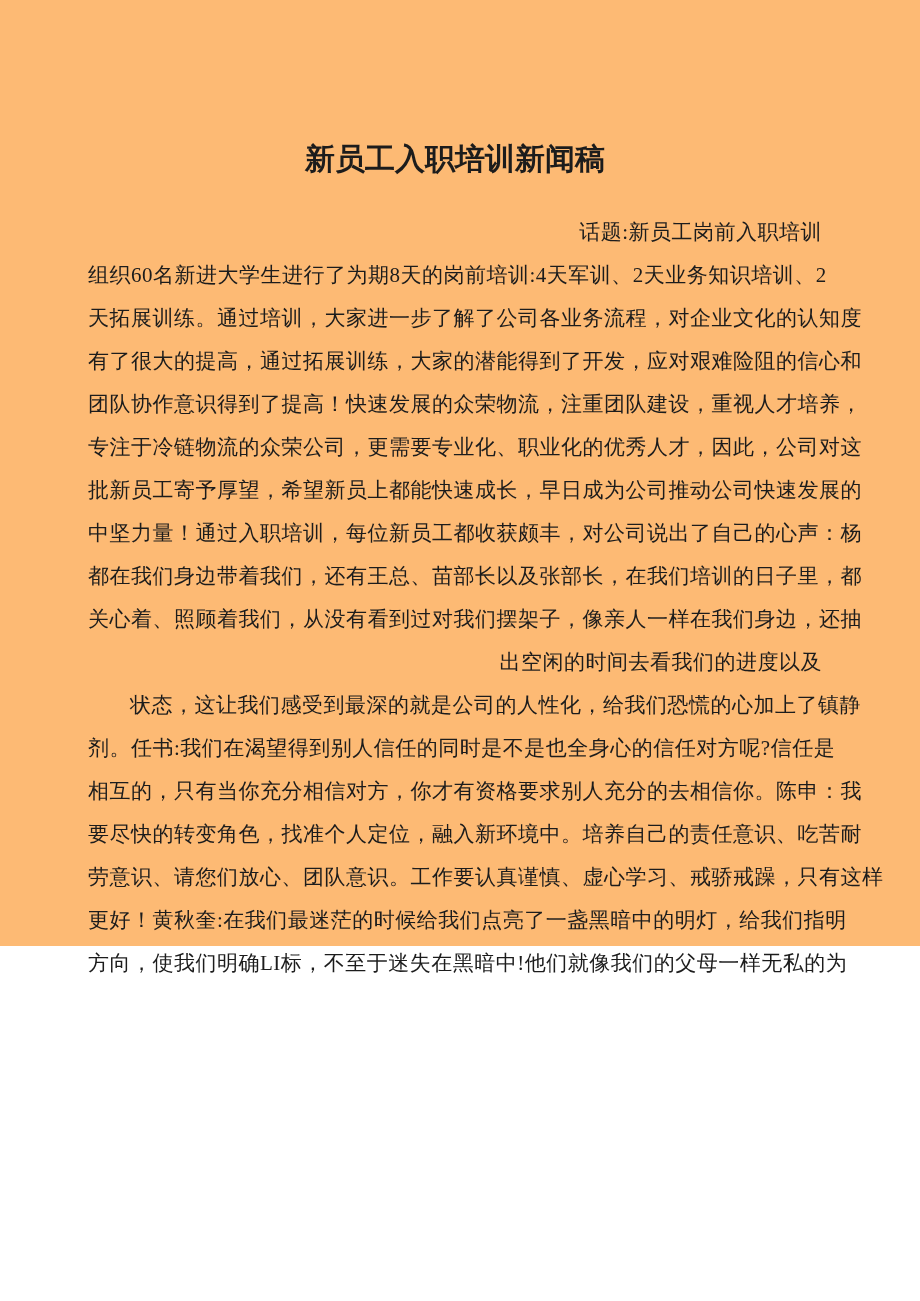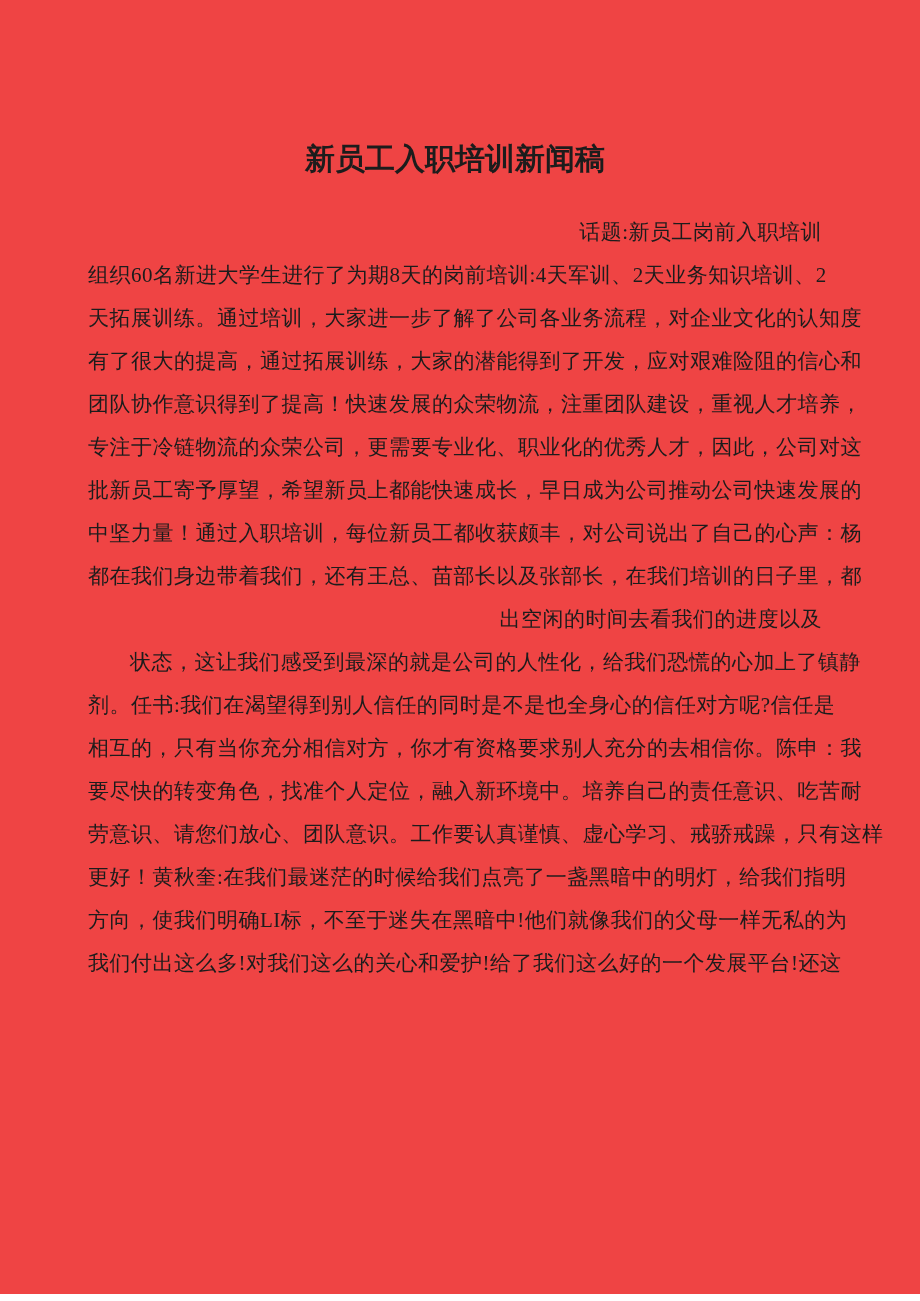--- a/index.html
+++ b/index.html
@@ -10,23 +10,23 @@
   body {
     width: 920px;
     height: 1301px;
     overflow: hidden;
     font-family: "Liberation Serif", "DejaVu Serif", serif;
     color: #1c1c1c;
   }
   .page {
     box-sizing: border-box;
     width: 920px;
-    height: 1294px;
+    height: 946px;
     padding: 140px 98px 10px 88px;
-    background: #ef4444;
+    background: #fdba74;
   }
   .doc-title {
     margin: 0;
     font-size: 30px;
     line-height: 38px;
     font-weight: 600;
     text-align: center;
     font-family: "Liberation Serif", "DejaVu Serif", serif;
   }
   .doc-body {
@@ -52,23 +52,23 @@
   <div class="doc-body">
       <p class="text-line indent">话题:新员工岗前入职培训</p>
       <p class="text-line">组织60名新进大学生进行了为期8天的岗前培训:4天军训、2天业务知识培训、2</p>
       <p class="text-line">天拓展训练。通过培训，大家进一步了解了公司各业务流程，对企业文化的认知度</p>
       <p class="text-line">有了很大的提高，通过拓展训练，大家的潜能得到了开发，应对艰难险阻的信心和</p>
       <p class="text-line">团队协作意识得到了提高！快速发展的众荣物流，注重团队建设，重视人才培养，</p>
       <p class="text-line">专注于冷链物流的众荣公司，更需要专业化、职业化的优秀人才，因此，公司对这</p>
       <p class="text-line">批新员工寄予厚望，希望新员上都能快速成长，早日成为公司推动公司快速发展的</p>
       <p class="text-line">中坚力量！通过入职培训，每位新员工都收获颇丰，对公司说出了自己的心声：杨</p>
       <p class="text-line">都在我们身边带着我们，还有王总、苗部长以及张部长，在我们培训的日子里，都</p>
+      <p class="text-line">关心着、照顾着我们，从没有看到过对我们摆架子，像亲人一样在我们身边，还抽</p>
       <p class="text-line">出空闲的时间去看我们的进度以及</p>
       <p class="text-line indent">状态，这让我们感受到最深的就是公司的人性化，给我们恐慌的心加上了镇静</p>
       <p class="text-line">剂。任书:我们在渴望得到别人信任的同时是不是也全身心的信任对方呢?信任是</p>
       <p class="text-line">相互的，只有当你充分相信对方，你才有资格要求别人充分的去相信你。陈申：我</p>
       <p class="text-line">要尽快的转变角色，找准个人定位，融入新环境中。培养自己的责任意识、吃苦耐</p>
       <p class="text-line">劳意识、请您们放心、团队意识。工作要认真谨慎、虚心学习、戒骄戒躁，只有这样</p>
       <p class="text-line">更好！黄秋奎:在我们最迷茫的时候给我们点亮了一盏黑暗中的明灯，给我们指明</p>
       <p class="text-line">方向，使我们明确LI标，不至于迷失在黑暗中!他们就像我们的父母一样无私的为</p>
-      <p class="text-line">我们付出这么多!对我们这么的关心和爱护!给了我们这么好的一个发展平台!还这</p>
     </div>
 </div>
 
 </body></html>

